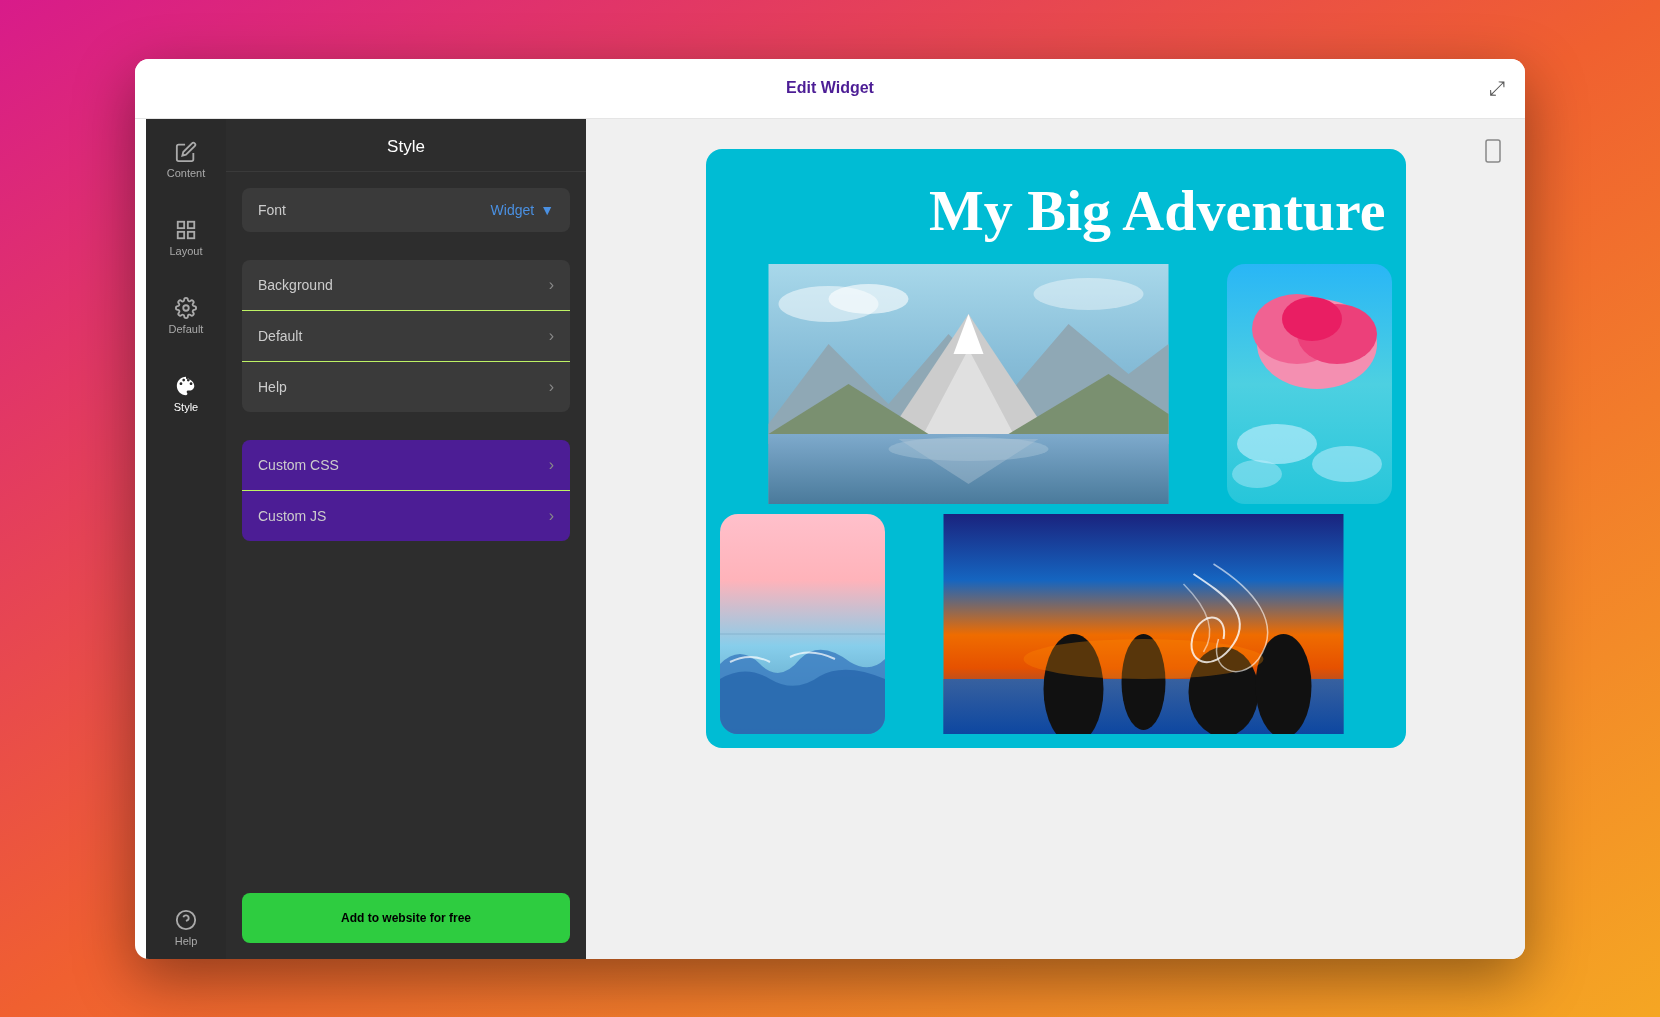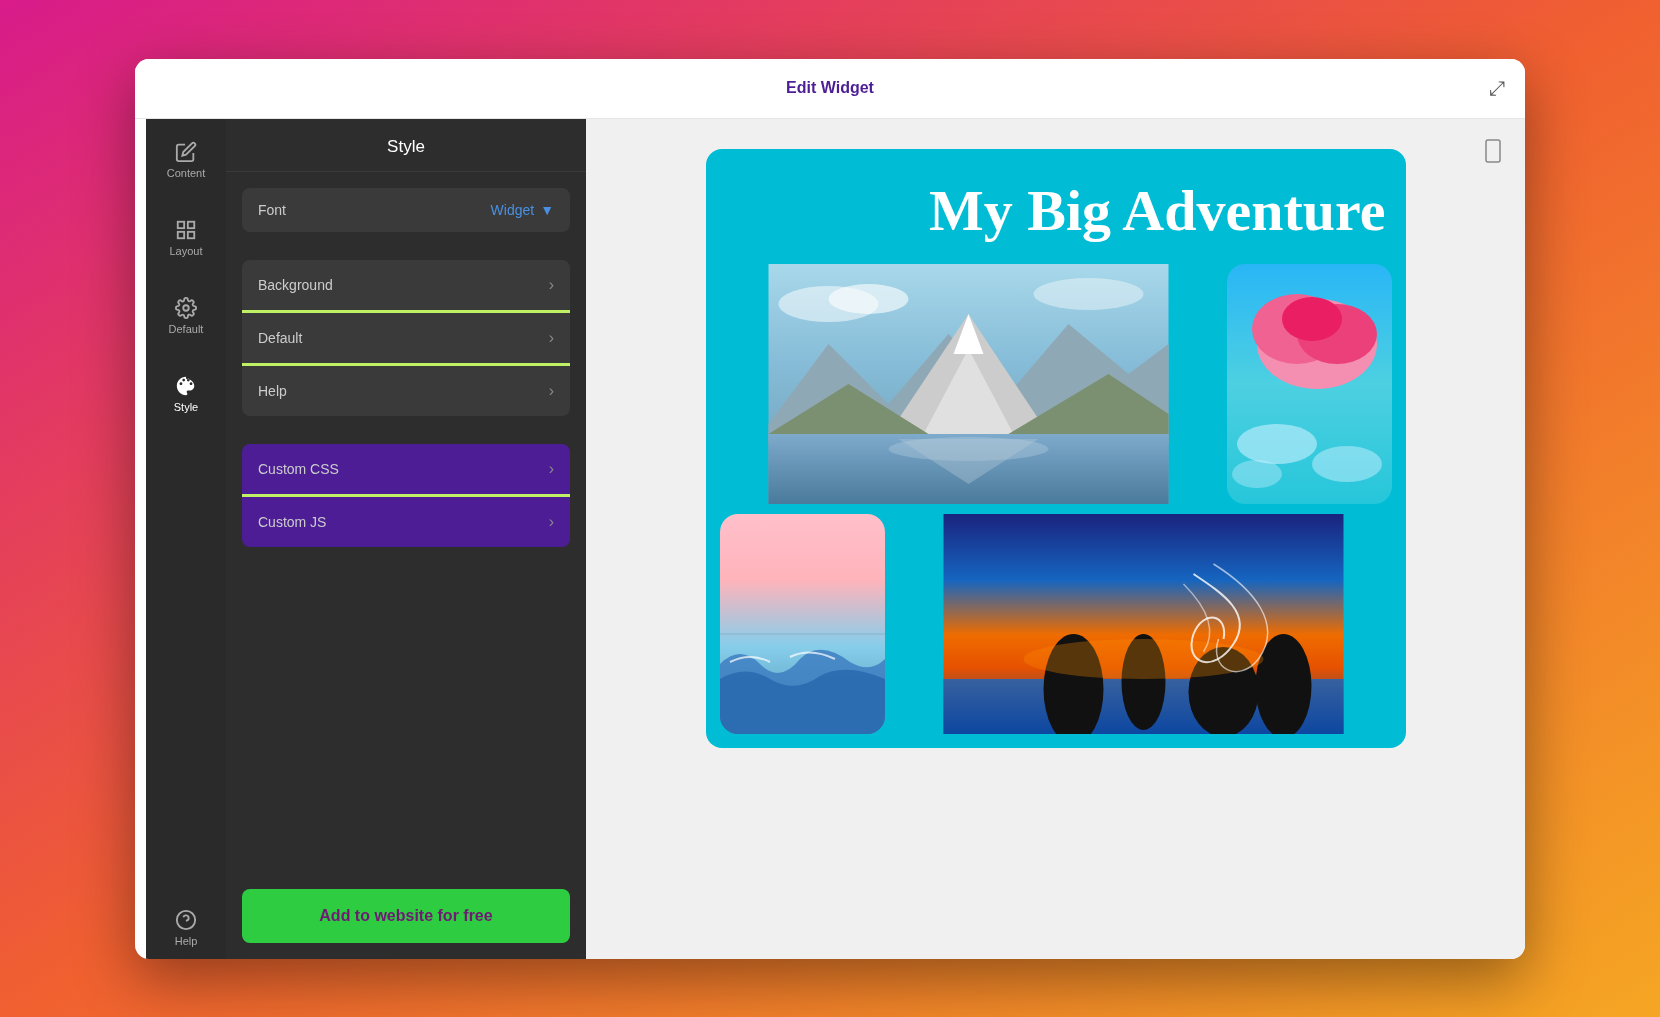--- a/index.html
+++ b/index.html
@@ -150,21 +150,21 @@
       display: flex;
       flex-direction: column;
       margin-bottom: 8px;
     }
     .section-item {
       display: flex;
       align-items: center;
       justify-content: space-between;
       padding: 16px 16px;
       cursor: pointer;
-      border-bottom: 3px solid #bef264;
+      border-bottom: 1px solid #bef264;
     }
     .section-item:last-child {
       border-bottom: none;
     }
     .section-item-label {
       color: #ccc;
       font-size: 14px;
     }
     .chevron-right {
       color: #888;
@@ -182,24 +182,24 @@
 
     
     .add-button-container {
       padding: 16px;
       margin-top: auto;
     }
     .add-button {
       width: 100%;
       padding: 18px;
       background: #2ecc40;
-      color: #701a75;
+      color: #000000;
       border: none;
       border-radius: 8px;
-      font-size: 16px;
+      font-size: 12px;
       font-weight: 600;
       cursor: pointer;
       text-align: center;
     }
 
     
     .preview-area {
       flex: 1;
       background: #f0f0f0;
       display: flex;

